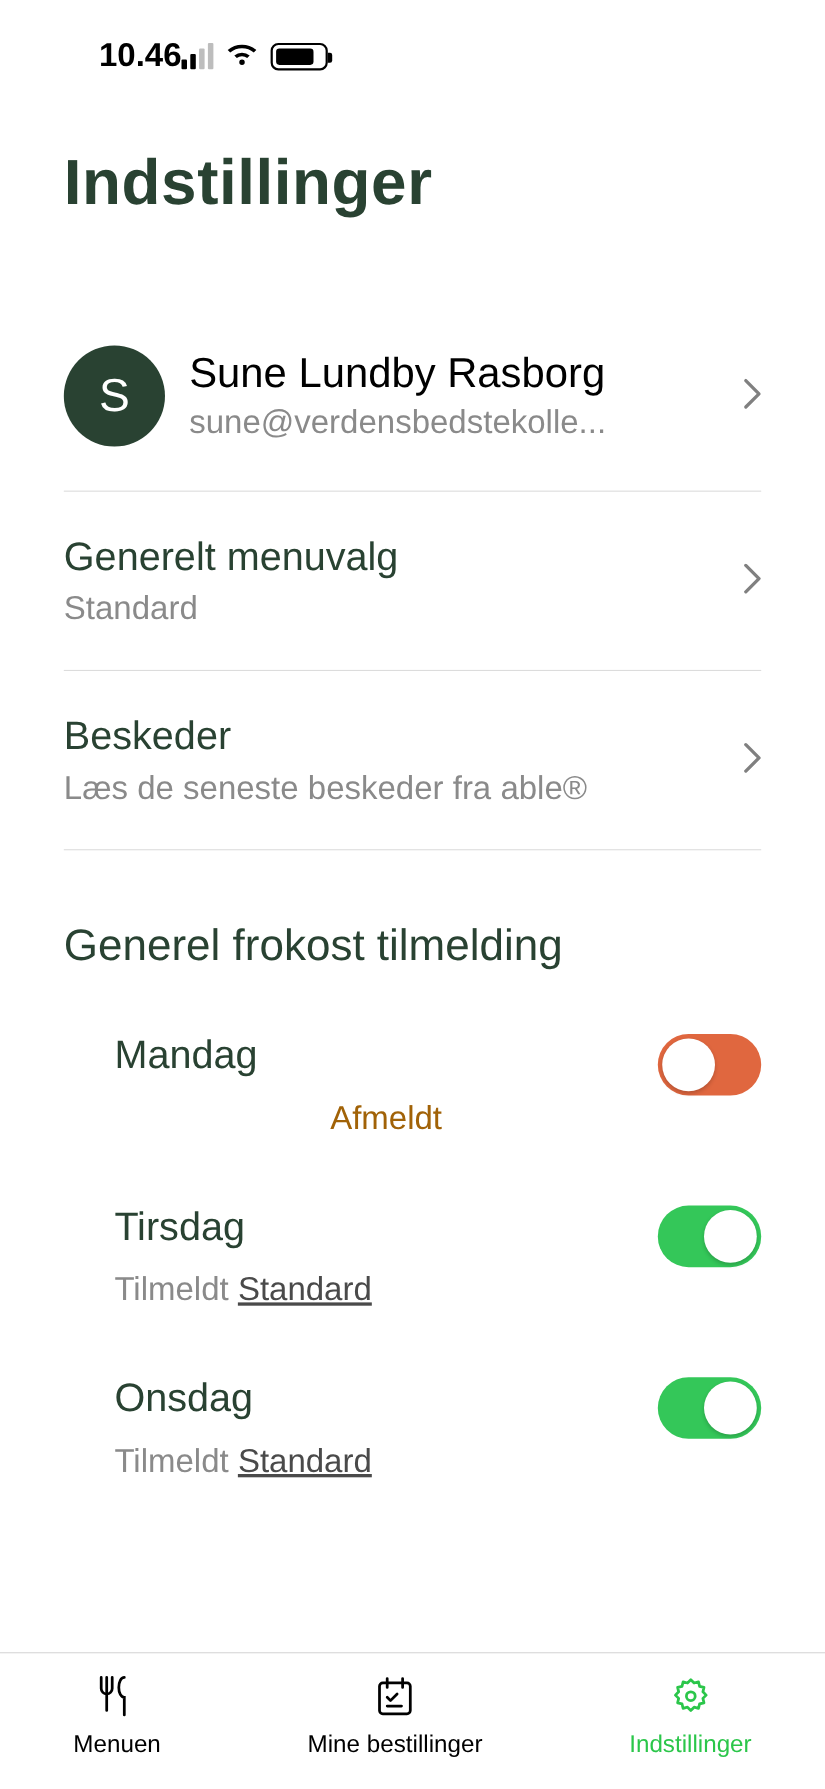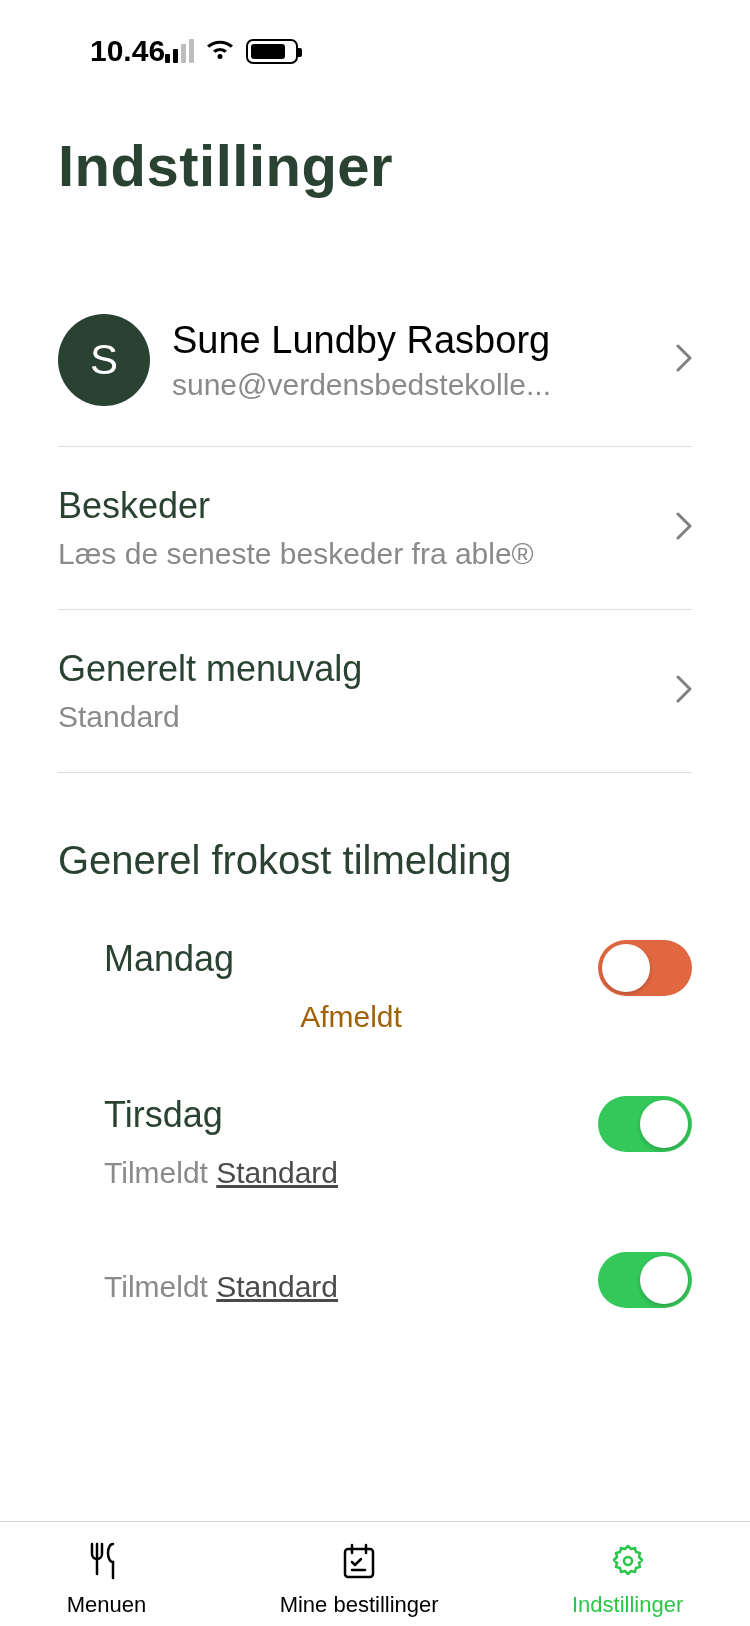--- a/index.html
+++ b/index.html
@@ -176,21 +176,21 @@
       background: #fff;
       border-radius: 50%;
       box-shadow: 0 2px 4px rgba(0,0,0,0.2);
     }
     .toggle.on .knob { right: 4px; }
     .toggle.off .knob { left: 4px; }
 
     .tabbar {
       position: absolute;
       bottom: 0; left:0; right:0;
-      height: 105px;
+      height: 124px;
       border-top: 1px solid #d6d6d6;
       background: #fff;
       display:flex;
       justify-content: space-around;
       align-items: flex-start;
       padding-top: 18px;
     }
     .tab {
       display:flex;
       flex-direction: column;
@@ -236,34 +236,34 @@
     </div>
     <div class="chevron">
       <svg width="16" height="28" viewBox="0 0 16 28">
           <path d="M2 2l12 12L2 26" stroke="#808080" stroke-width="3" fill="none" stroke-linecap="round" stroke-linejoin="round"></path>
         </svg>
     </div>
   </div>
 
   <div class="list-row">
     <div class="list-text">
-      <div class="list-title">Beskeder</div>
-      <div class="list-sub">Læs de seneste beskeder fra able®</div>
+      <div class="list-title">Generelt menuvalg</div>
+      <div class="list-sub">Standard</div>
     </div>
     <div class="chevron">
       <svg width="16" height="28" viewBox="0 0 16 28">
           <path d="M2 2l12 12L2 26" stroke="#808080" stroke-width="3" fill="none" stroke-linecap="round" stroke-linejoin="round"></path>
         </svg>
     </div>
   </div>
 
   <div class="list-row">
     <div class="list-text">
-      <div class="list-title">Generelt menuvalg</div>
-      <div class="list-sub">Standard</div>
+      <div class="list-title">Beskeder</div>
+      <div class="list-sub">Læs de seneste beskeder fra able®</div>
     </div>
     <div class="chevron">
       <svg width="16" height="28" viewBox="0 0 16 28">
           <path d="M2 2l12 12L2 26" stroke="#808080" stroke-width="3" fill="none" stroke-linecap="round" stroke-linejoin="round"></path>
         </svg>
     </div>
   </div>
 
   <div class="section-header">Generel frokost tilmelding</div>
 
@@ -281,20 +281,21 @@
         <div class="day-text">
           <div class="day-name">Tirsdag</div>
           <div class="day-status"><span>Tilmeldt </span><span class="underline">Standard</span></div>
         </div>
         <div class="toggle on">
           <div class="knob"></div>
         </div>
       </div>
       <div class="day-row">
         <div class="day-text">
+          <div class="day-name">Onsdag</div>
           <div class="day-status"><span>Tilmeldt </span><span class="underline">Standard</span></div>
         </div>
         <div class="toggle on">
           <div class="knob"></div>
         </div>
       </div>
     </div>
 </div>
 
 <div class="tabbar">

